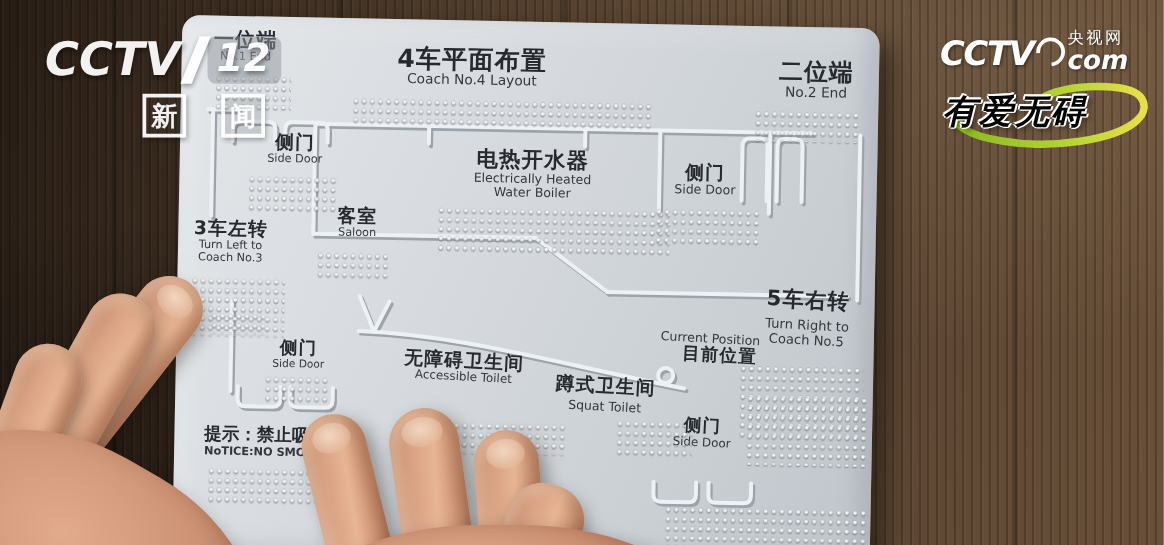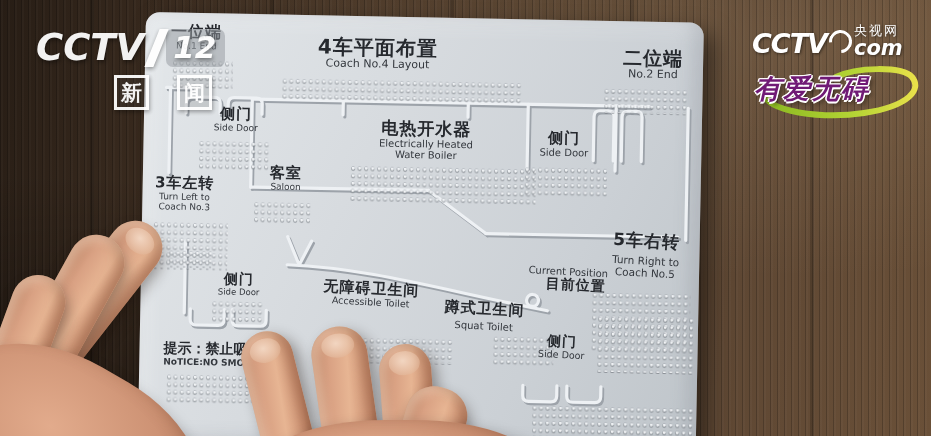--- a/index.html
+++ b/index.html
@@ -66,21 +66,21 @@
   .cctvcom{position:absolute;left:752px;top:24px;width:172px;z-index:40;color:#fff;}
   .cctvcom .row1{display:flex;align-items:flex-end;text-shadow:1px 1px 3px rgba(0,0,0,.5);}
   .cctvcom .brand{font-size:27px;font-weight:bold;font-style:italic;letter-spacing:-1px;}
   .cctvcom .ring{width:17px;height:17px;border:3.5px solid #fff;border-radius:50%;border-bottom-color:transparent;transform:rotate(40deg);margin:0 2px 6px 2px;}
   .cctvcom .stack{display:flex;flex-direction:column;align-items:flex-start;line-height:1;}
   .cctvcom .site{font-size:13px;letter-spacing:2px;margin-bottom:1px;}
   .cctvcom .dom{font-size:21px;font-weight:bold;font-style:italic;}
   .cctvcom .slogan-wrap{position:relative;margin-top:4px;height:56px;}
   .cctvcom .slogan{
     position:absolute;left:2px;top:8px;font-size:27px;font-weight:bold;font-style:italic;letter-spacing:2px;
-    color:#701a75;
+    color:#000000;
     text-shadow:1.5px 0 0 #fff,-1.5px 0 0 #fff,0 1.5px 0 #fff,0 -1.5px 0 #fff,1px 1px 0 #fff,-1px -1px 0 #fff,3px 3px 4px rgba(0,0,0,.45);
   }
 </style>
 </head>
 <body>
 
 <div class="wood-grain"></div>
 
 <div class="panel">
 

